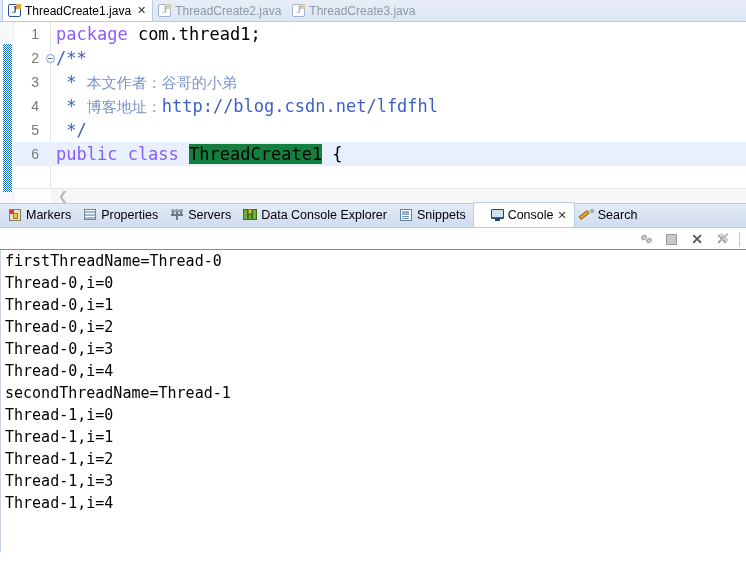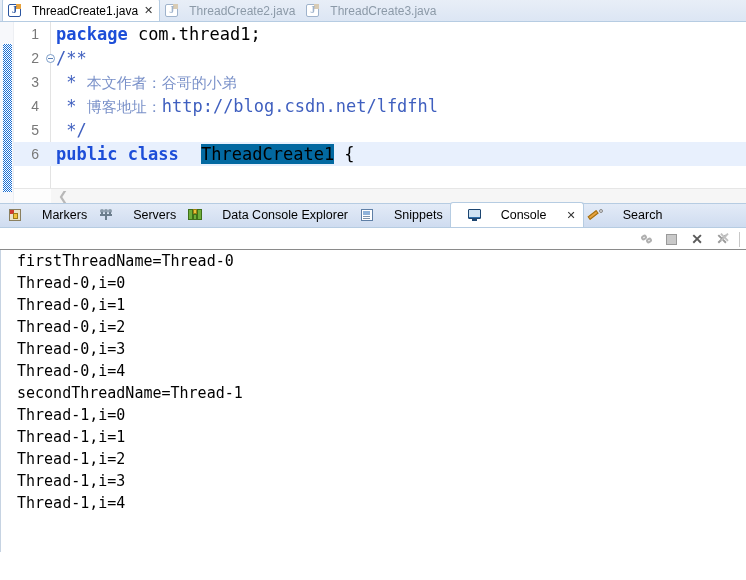--- a/index.html
+++ b/index.html
@@ -44,21 +44,21 @@
   .etab.active {
     background: #ffffff;
     color: #000000;
     border-left: 1px solid #b6cce2;
     border-right: 1px solid #b6cce2;
     border-top: 1px solid #b6cce2;
     border-top-left-radius: 2px;
     border-top-right-radius: 2px;
     height: 22px;
   }
-  .etab-label { white-space: nowrap; margin-left: 7px; }
+  .etab-label { white-space: nowrap; }
   .etab-close {
     font-size: 11px;
     line-height: 1;
     color: #555;
     margin-left: 2px;
   }
   .etab.active .etab-close { color: #333; }
 
   
   .java-icon {
@@ -172,25 +172,25 @@
     box-sizing: border-box;
   }
   .fold.collapse::after {
     content: "";
     position: absolute;
     left: 3px; top: 12px;
     width: 5px; height: 1px;
     background: #5a7fb5;
   }
   .ctext { display: inline-block; vertical-align: top; }
-  .kw { color: #1d4ed8; font-weight: bold; }
+  .kw { color: #8b5cf6; font-weight: normal; }
   .cmt { color: #3f5fbf; }
   .cmt-url { color: #3f5fbf; font-family: "DejaVu Sans Mono", monospace; text-align: right; }
   .cmt-cn { color: #7a91c9; font-family: "Liberation Sans", sans-serif; font-size: 15px; }
-  .occ { background: #0369a1; margin-left: 12px; }
+  .occ { background: #15803d; }
 
   .editor-hscroll {
     position: absolute;
     left: 14px; bottom: 0;
     right: 0;
     height: 15px;
     background: #f6f6f6;
     border-top: 1px solid #e6e6e6;
     box-sizing: border-box;
   }
@@ -218,21 +218,21 @@
     display: flex;
     align-items: flex-end;
     box-sizing: border-box;
     padding-left: 3px;
   }
   .vtab {
     display: flex;
     align-items: center;
     height: 24px;
     padding: 0 7px 0 5px;
-    gap: 19px;
+    gap: 3px;
     font-size: 12.5px;
     color: #000;
     box-sizing: border-box;
     cursor: default;
   }
   .vtab.active {
     background: #ffffff;
     border-left: 1px solid #b6cce2;
     border-right: 1px solid #b6cce2;
     border-top: 1px solid #b6cce2;
@@ -363,21 +363,21 @@
     color: #000;
     white-space: pre;
     padding-left: 3px;
   }
   .out-line {
     font-family: "DejaVu Sans Mono", monospace;
     font-size: 15px;
     line-height: 22px;
     color: #000;
     white-space: pre;
-    padding-left: 16px;
+    padding-left: 4px;
   }
 </style>
 </head>
 <body>
 
 <div id="app">
 
   <div class="editor-tabbar" id="editor-tabbar">
       <div class="etab active">
         <span class="java-icon">
@@ -426,20 +426,29 @@
   </div>
 
   <div class="view-tabbar" id="view-tabbar">
       <div class="vtab">
         <span class="vicon ico-markers">
           <span class="base"></span>
           <span class="red"></span>
           <span class="lock"></span>
         </span>
         <span class="vtab-label">Markers</span>
+      </div>
+      <div class="vtab">
+        <span class="vicon ico-props">
+          <span class="base"></span>
+          <span class="bar" style="top:3px"></span>
+          <span class="bar" style="top:6px"></span>
+          <span class="bar" style="top:9px"></span>
+        </span>
+        <span class="vtab-label">Properties</span>
       </div>
       <div class="vtab">
         <span class="vicon ico-servers">
           <span class="c" style="left:1px;top:1px"></span>
           <span class="c" style="left:5px;top:1px"></span>
           <span class="c" style="left:9px;top:1px"></span>
           <span class="stem" style="left:2px;top:4px"></span>
           <span class="stem" style="left:6px;top:4px"></span>
           <span class="stem" style="left:10px;top:4px"></span>
           <span class="bar"></span>

